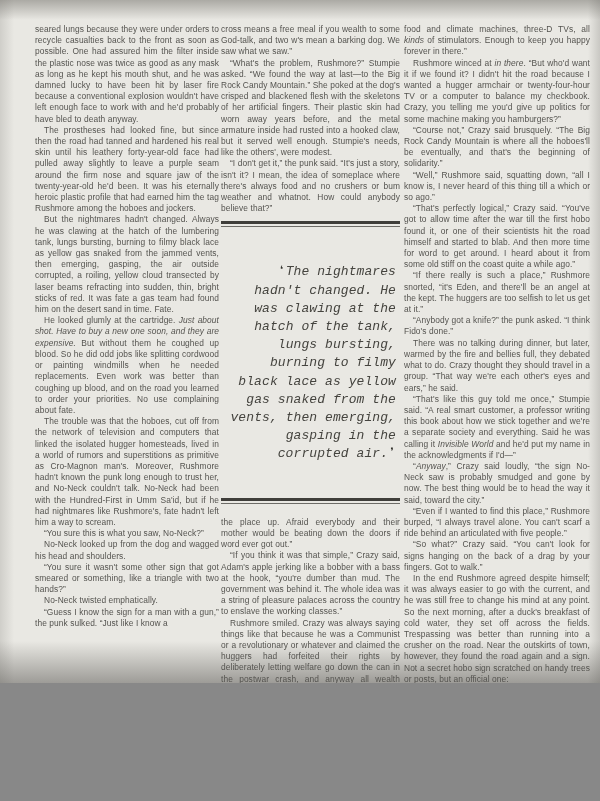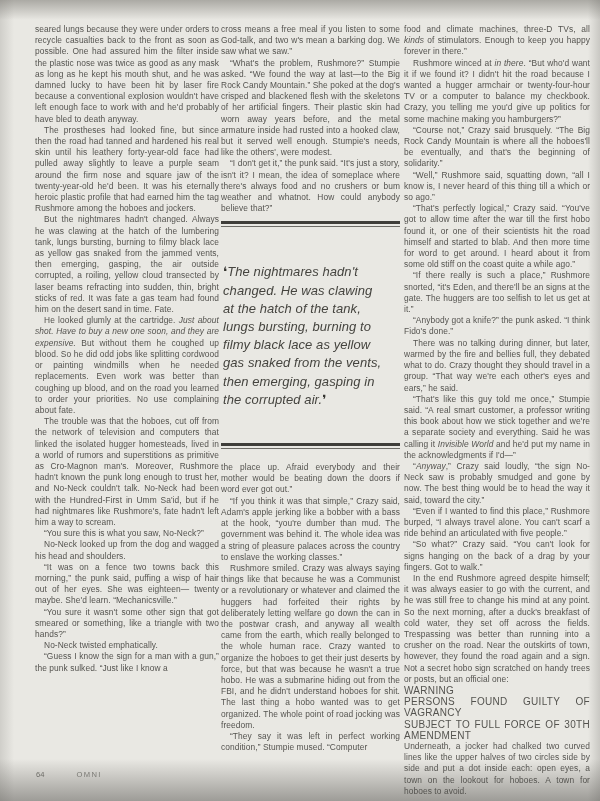--- a/index.html
+++ b/index.html
@@ -1,18 +1,18 @@
 <!DOCTYPE html>
 <html><head>
 <meta charset="utf-8">
 <style>
   html,body{margin:0;padding:0;background:#888;}
   .page{
     position:relative;
-    width:600px;height:801px;
+    width:600px;height:683px;
     overflow:hidden;
     font-family:"Liberation Sans","DejaVu Sans",sans-serif;
     color:#54534f;
     background:
       linear-gradient(180deg, rgba(110,108,102,.50) 0px, rgba(110,108,102,0) 20px),
       linear-gradient(0deg,  rgba(95,93,89,.55) 0px,  rgba(95,93,89,0) 42px),
       linear-gradient(90deg, rgba(105,103,99,.20) 0px, rgba(105,103,99,0) 14px),
       linear-gradient(270deg,rgba(105,103,99,.25) 0px, rgba(105,103,99,0) 12px),
       #e9e8e3;
   }
@@ -30,25 +30,26 @@
   .para.center{text-indent:0;font-size:10px;letter-spacing:.3px;}
   .rule{
     height:2px;
     border-top:3.5px solid #3f3e3a;
     border-bottom:1px solid #6d6c67;
     margin:0;
   }
   .rule-top{margin-top:7px;}
   .rule-bottom{margin-top:34px;}
   .pullquote{
-    margin:36px 18px 0 2px;
+    margin:36px 4px 0 2px;
     font-style:italic;
     font-size:13px;line-height:18.2px;
-    text-align:left;
+    text-align:right;
     color:#45443f;
+    font-family:Liberation Mono, monospace;
   }
   .pullquote .q{
     font-style:normal;
     font-size:13px;
     color:#34332f;
   }
   .resume{margin-top:13px;}
   .footer{
     position:absolute;left:36px;top:770px;
     font-size:7.6px;color:#6e6d68;
@@ -62,50 +63,49 @@
 <div class="page">
 
   <div class="col col-left">
       <p class="para">seared lungs because they were under orders to recycle casualties back to the front as soon as possible. One had assured him the filter inside the plastic nose was twice as good as any mask as long as he kept his mouth shut, and he was damned lucky to have been hit by laser fire because a conventional explosion wouldn't have left enough face to work with and he'd probably have bled to death anyway.</p>
       <p class="para indent">The prostheses had looked fine, but since then the road had tanned and hardened his real skin until his leathery forty-year-old face had pulled away slightly to leave a purple seam around the firm nose and square jaw of the twenty-year-old he'd been. It was his eternally heroic plastic profile that had earned him the tag Rushmore among the hoboes and jockers.</p>
       <p class="para indent">But the nightmares hadn't changed. Always he was clawing at the hatch of the lumbering tank, lungs bursting, burning to filmy black lace as yellow gas snaked from the jammed vents, then emerging, gasping, the air outside corrupted, a roiling, yellow cloud transected by laser beams refracting into sudden, thin, bright sticks of red. It was fate a gas team had found him on the desert sand in time. Fate.</p>
       <p class="para indent">He looked glumly at the cartridge. <i>Just about shot. Have to buy a new one soon, and they are expensive.</i> But without them he coughed up blood. So he did odd jobs like splitting cordwood or painting windmills when he needed replacements. Even work was better than coughing up blood, and on the road you learned to order your priorities. No use complaining about fate.</p>
       <p class="para indent">The trouble was that the hoboes, cut off from the network of television and computers that linked the isolated hugger homesteads, lived in a world of rumors and superstitions as primitive as Cro-Magnon man's. Moreover, Rushmore hadn't known the punk long enough to trust her, and No-Neck couldn't talk. No-Neck had been with the Hundred-First in Umm Sa'id, but if he had nightmares like Rushmore's, fate hadn't left him a way to scream.</p>
       <p class="para indent">“You sure this is what you saw, No-Neck?”</p>
       <p class="para indent">No-Neck looked up from the dog and wagged his head and shoulders.</p>
-      <p class="para indent">“It was on a fence two towns back this morning,” the punk said, puffing a wisp of hair out of her eyes. She was eighteen— twenty maybe. She'd learn. “Mechanicsville.”</p>
       <p class="para indent">“You sure it wasn't some other sign that got smeared or something, like a triangle with two hands?”</p>
       <p class="para indent">No-Neck twisted emphatically.</p>
       <p class="para indent">“Guess I know the sign for a man with a gun,” the punk sulked. “Just like I know a</p>
     </div>
 
   <div class="col col-mid">
     <div>
-        <p class="para">cross means a free meal if you listen to some God-talk, and two w's mean a barking dog. We saw what we saw.”</p>
+        <p class="para">cross means a free meal if you wealth to some God-talk, and two w's mean a barking dog. We saw what we saw.”</p>
         <p class="para indent">“What's the problem, Rushmore?” Stumpie asked. “We found the way at last—to the Big Rock Candy Mountain.” She poked at the dog's crisped and blackened flesh with the skeletons of her artificial fingers. Their plastic skin had worn away years before, and the metal armature inside had rusted into a hooked claw, but it served well enough. Stumpie's needs, like the others', were modest.</p>
         <p class="para indent">“I don't get it,” the punk said. “It's just a story, isn't it? I mean, the idea of someplace where there's always food and no crushers or bum weather and whatnot. How could anybody believe that?”</p>
       </div>
     <div class="rule rule-top"></div>
     <div class="pullquote"><span class="q">❛</span><span>The nightmares hadn't changed. He was clawing at the hatch of the tank, lungs bursting, burning to filmy black lace as yellow gas snaked from the vents, then emerging, gasping in the corrupted air.</span><span class="q">❜</span></div>
     <div class="rule rule-bottom"></div>
     <div class="resume">
         <p class="para">the place up. Afraid everybody and their mother would be beating down the doors if word ever got out.”</p>
         <p class="para indent">“If you think it was that simple,” Crazy said, Adam's apple jerking like a bobber with a bass at the hook, “you're dumber than mud. The government was behind it. The whole idea was a string of pleasure palaces across the country to enslave the working classes.”</p>
         <p class="para indent">Rushmore smiled. Crazy was always saying things like that because he was a Communist or a revolutionary or whatever and claimed the huggers had forfeited their rights by deliberately letting welfare go down the can in the postwar crash, and anyway all wealth came from the earth, which really belonged to the whole human race. Crazy wanted to organize the hoboes to get their just deserts by force, but that was because he wasn't a true hobo. He was a submarine hiding out from the FBI, and he didn't understand hoboes for shit. The last thing a hobo wanted was to get organized. The whole point of road jocking was freedom.</p>
         <p class="para indent">“They say it was left in perfect working condition,” Stumpie mused. “Computer</p>
       </div>
   </div>
 
   <div class="col col-right">
       <p class="para">food and climate machines, three-D TVs, all <i>kinds</i> of stimulators. Enough to keep you happy forever in there.”</p>
       <p class="para indent">Rushmore winced at <i>in there</i>. “But who'd want it if we found it? I didn't hit the road because I wanted a hugger armchair or twenty-four-hour TV or a computer to balance my checkbook. Crazy, you telling me you'd give up politics for some machine making you hamburgers?”</p>
       <p class="para indent">“Course not,” Crazy said brusquely. “The Big Rock Candy Mountain is where all the hoboes'll be eventually, and that's the beginning of solidarity.”</p>
       <p class="para indent">“Well,” Rushmore said, squatting down, “all I know is, I never heard of this thing till a which or so ago.”</p>
       <p class="para indent">“That's perfectly logical,” Crazy said. “You've got to allow time after the war till the first hobo found it, or one of their scientists hit the road himself and started to blab. And then more time for word to get around. I heard about it from some old stiff on the coast quite a while ago.”</p>
-      <p class="para indent">“If there really is such a place,” Rushmore snorted, “it's Eden, and there'll be an signs at the gate. The huggers are too selfish to let us get at it.”</p>
+      <p class="para indent">“If there really is such a place,” Rushmore snorted, “it's Eden, and there'll be an angel at the kept. The huggers are too selfish to let us get at it.”</p>
       <p class="para indent">“Anybody got a knife?” the punk asked. “I think Fido's done.”</p>
       <p class="para indent">There was no talking during dinner, but later, warmed by the fire and bellies full, they debated what to do. Crazy thought they should travel in a group. “That way we're each other's eyes and ears,” he said.</p>
       <p class="para indent">“That's like this guy told me once,” Stumpie said. “A real smart customer, a professor writing this book about how we stick together and we're a separate society and everything. Said he was calling it <i>Invisible World</i> and he'd put my name in the acknowledgments if I'd—”</p>
       <p class="para indent">“<i>Anyway</i>,” Crazy said loudly, “the sign No-Neck saw is probably smudged and gone by now. The best thing would be to head the way it said, toward the city.”</p>
       <p class="para indent">“Even if I wanted to find this place,” Rushmore burped, “I always travel alone. You can't scarf a ride behind an articulated with five people.”</p>
       <p class="para indent">“So what?” Crazy said. “You can't look for signs hanging on the back of a drag by your fingers. Got to walk.”</p>
       <p class="para indent">In the end Rushmore agreed despite himself; it was always easier to go with the current, and he was still free to change his mind at any point. So the next morning, after a duck's breakfast of cold water, they set off across the fields. Trespassing was better than running into a crusher on the road. Near the outskirts of town, however, they found the road again and a sign. Not a secret hobo sign scratched on handy trees or posts, but an official one:</p>
       <p class="para center">WARNING</p>
       <p class="para center">PERSONS FOUND GUILTY OF VAGRANCY</p>
       <p class="para center">SUBJECT TO FULL FORCE OF 30TH AMENDMENT</p>

